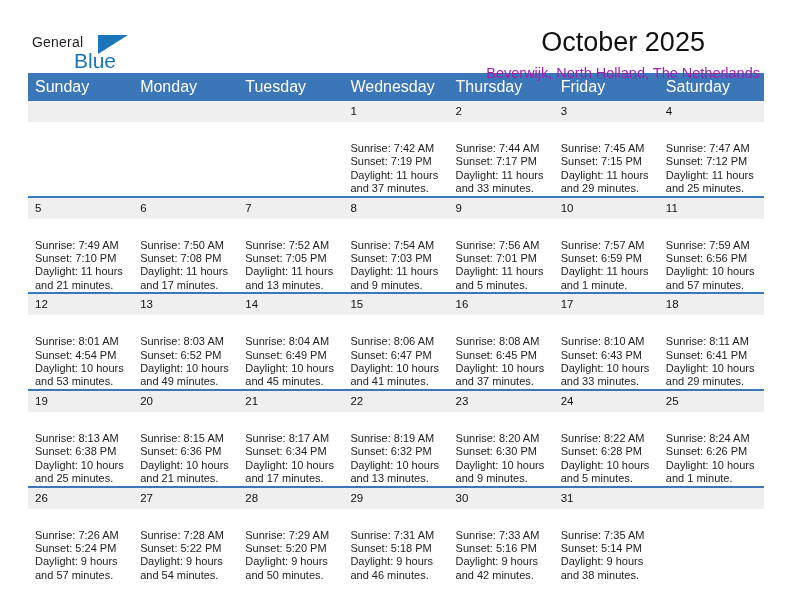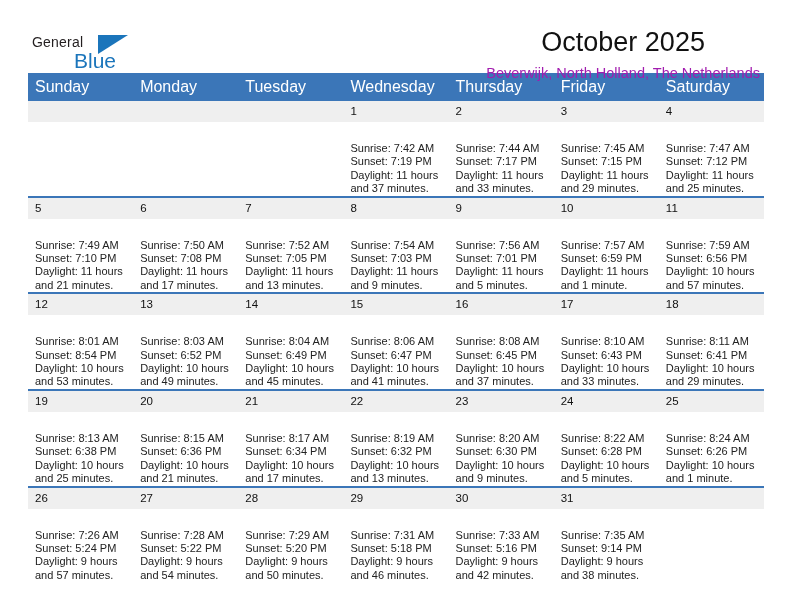--- a/index.html
+++ b/index.html
@@ -269,21 +269,21 @@
               <div>Daylight: 10 hours</div>
               <div>and 57 minutes.</div>
             </div>
           </td>
         </tr>
         <tr class="week">
           <td>
             <div class="daynum">12</div>
             <div class="details">
               <div>Sunrise: 8:01 AM</div>
-              <div>Sunset: 8:54 PM</div>
+              <div>Sunset: 4:54 PM</div>
               <div>Daylight: 10 hours</div>
               <div>and 53 minutes.</div>
             </div>
           </td>
           <td>
             <div class="daynum">13</div>
             <div class="details">
               <div>Sunrise: 8:03 AM</div>
               <div>Sunset: 6:52 PM</div>
               <div>Daylight: 10 hours</div>
@@ -444,21 +444,21 @@
               <div>Sunrise: 7:33 AM</div>
               <div>Sunset: 5:16 PM</div>
               <div>Daylight: 9 hours</div>
               <div>and 42 minutes.</div>
             </div>
           </td>
           <td>
             <div class="daynum">31</div>
             <div class="details">
               <div>Sunrise: 7:35 AM</div>
-              <div>Sunset: 9:14 PM</div>
+              <div>Sunset: 5:14 PM</div>
               <div>Daylight: 9 hours</div>
               <div>and 38 minutes.</div>
             </div>
           </td>
           <td>
             <div class="daynum empty"></div>
           </td>
         </tr>
       </tbody>
   </table>

